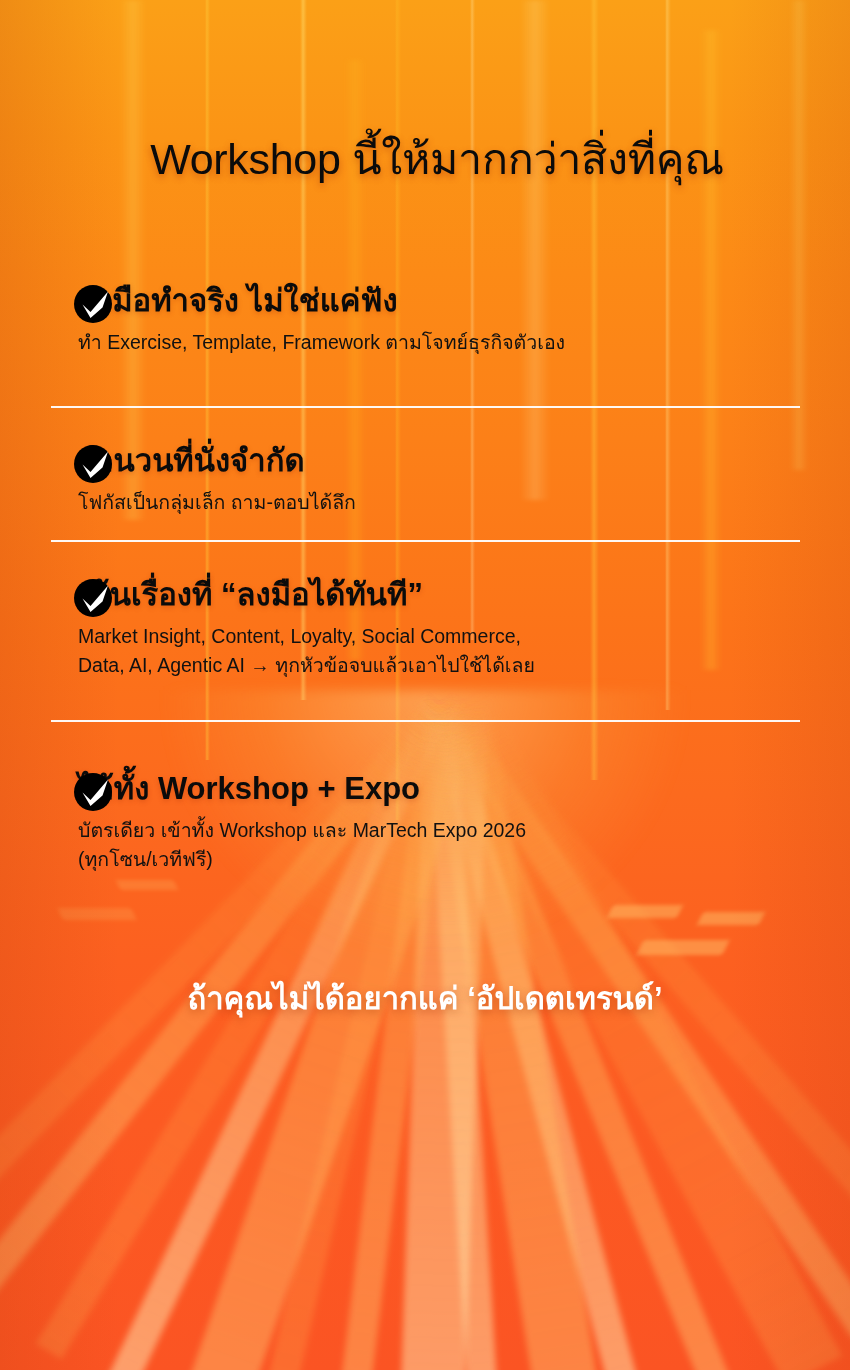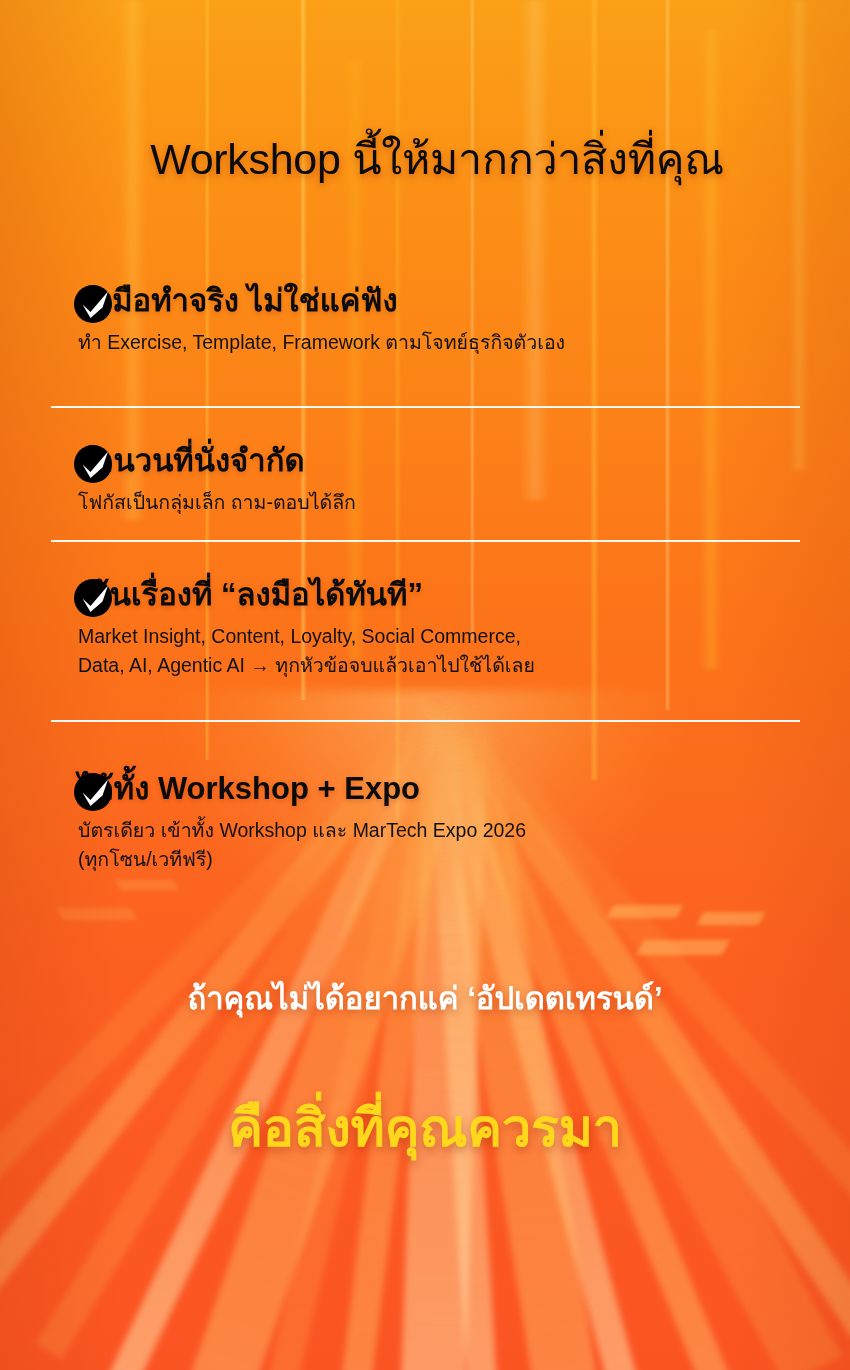--- a/index.html
+++ b/index.html
@@ -298,17 +298,16 @@
         </div>
       </div>
 
     </div>
 
     <div class="closing">
       <span class="ln">ถ้าคุณไม่ได้อยากแค่ ‘อัปเดตเทรนด์’</span>
     </div>
 
     <div class="cta">
-      <span class="ln">คือสิ่งที่คุณควรมา</span>
     </div>
 
   </div>
 </div>
 
 </body></html>

